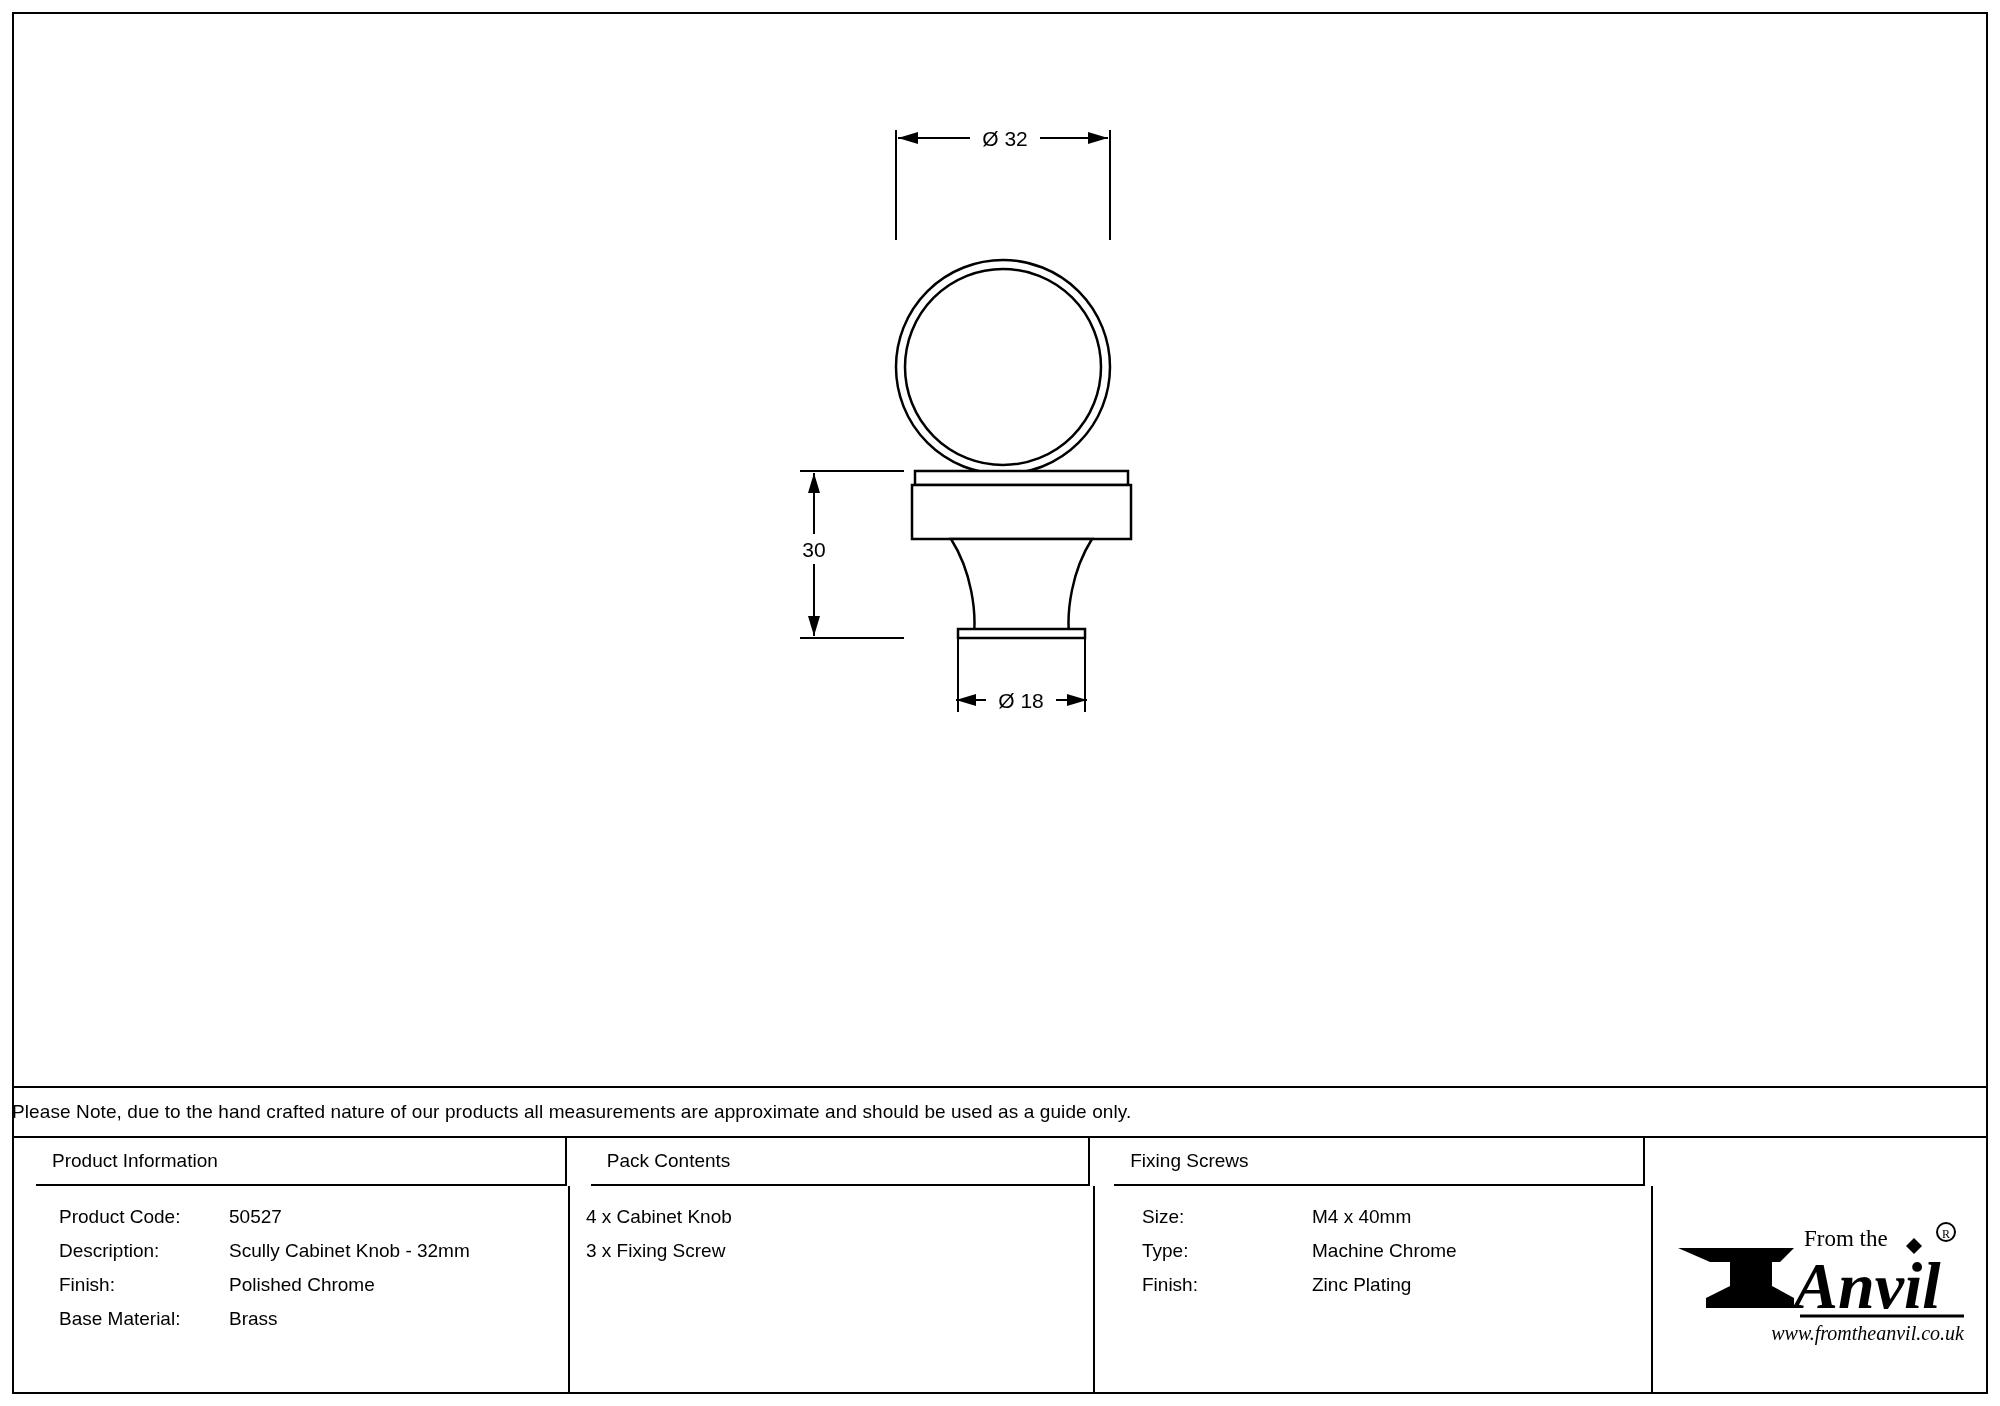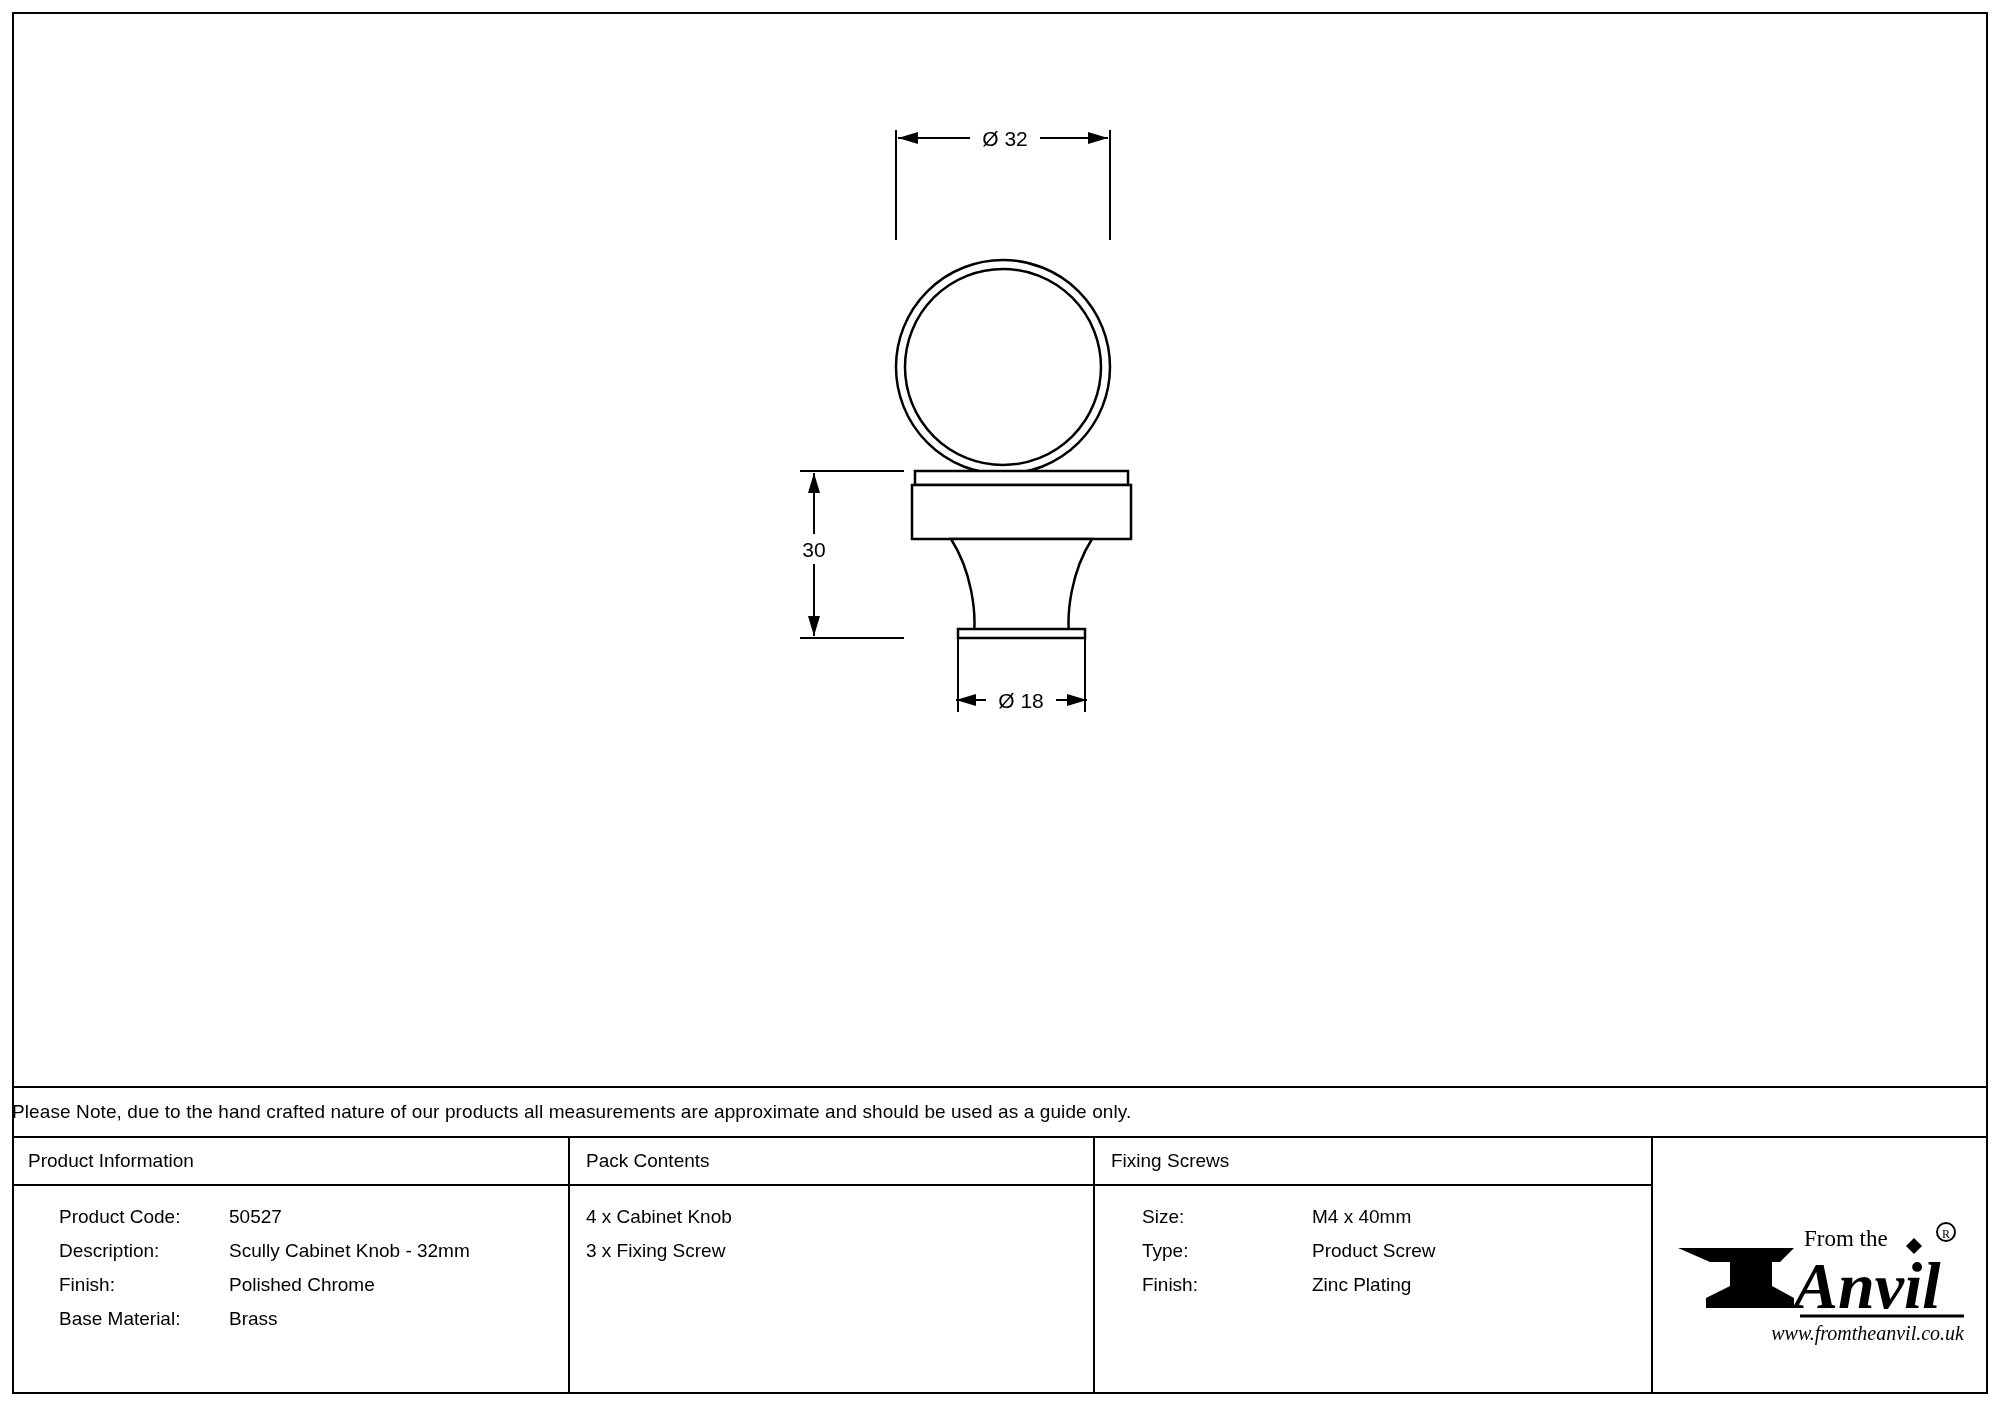--- a/index.html
+++ b/index.html
@@ -81,20 +81,21 @@
   .col-d { width: 335px; }
 
   .info-header .cell {
     border-right: 2px solid #000;
     border-bottom: 2px solid #000;
     box-sizing: border-box;
     display: flex;
     align-items: center;
     padding-left: 16px;
     font-size: 19px;
+    margin-left: 24px;
   }
   .info-header .cell.last {
     border-right: none;
     border-bottom: none;
   }
   .info-body .cell {
     border-right: 2px solid #000;
     box-sizing: border-box;
     padding: 14px 0 0 16px;
     font-size: 19px;
@@ -230,21 +231,21 @@
       <div class="pack-line">3 x Fixing Screw</div>
     </div>
 
     <div class="cell col-c">
       <div class="kvrow">
         <span class="k">Size:</span>
         <span class="v">M4 x 40mm</span>
       </div>
       <div class="kvrow">
         <span class="k">Type:</span>
-        <span class="v">Product Screw</span>
+        <span class="v">Machine Chrome</span>
       </div>
       <div class="kvrow">
         <span class="k">Finish:</span>
         <span class="v">Zinc Plating</span>
       </div>
     </div>
 
     <div class="cell col-d last">
       <div class="logo-wrap">
         <svg viewBox="0 0 290 150" xmlns="http://www.w3.org/2000/svg">

